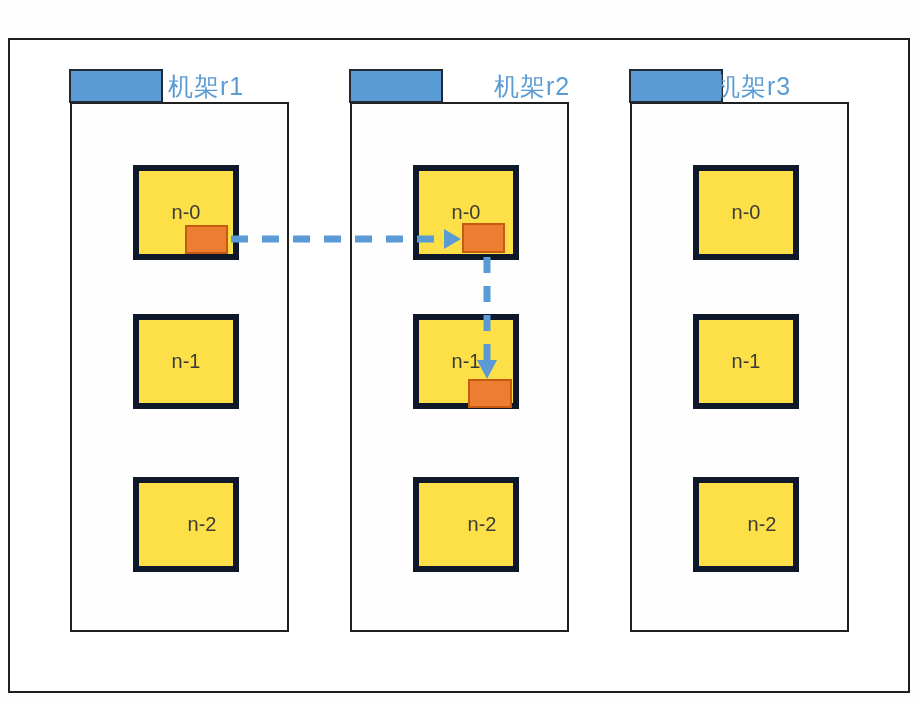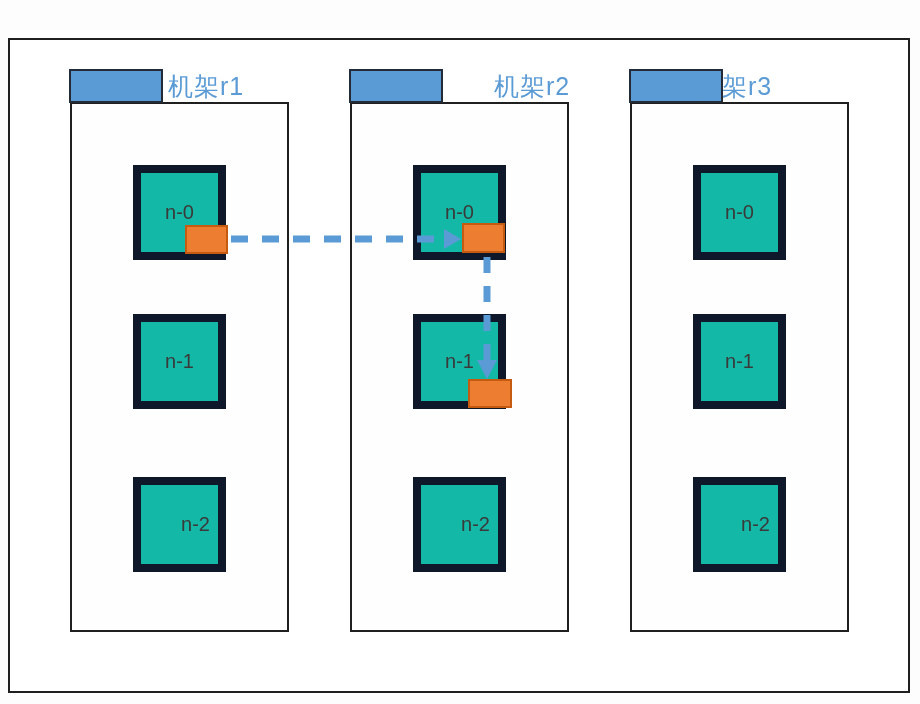--- a/index.html
+++ b/index.html
@@ -41,25 +41,25 @@
   .rack-tab.t1{left:69px;}
   .rack-tab.t2{left:349px;}
   .rack-tab.t3{left:629px;}
 
   .rack-label{
     position:absolute;top:70px;font-size:25px;color:var(--accent);
     white-space:nowrap;z-index:4;letter-spacing:1px;text-align:center;
   }
   .rack-label.l1{left:168px;}
   .rack-label.l2{left:449px;margin-left:45px;}
-  .rack-label.l3{left:696px;}
+  .rack-label.l3{left:715px;}
 
   .node{
-    position:absolute;width:93px;height:95px;
-    border:8px solid #0f172a;background:#14b8a6;
+    position:absolute;width:106px;height:95px;
+    border:6px solid #0f172a;background:#fde047;
     display:flex;align-items:center;justify-content:center;
   }
   .node .nlabel{font-size:20px;color:#3a3a3a;}
   .node.row0{top:61px;}
   .node.row1{top:210px;}
   .node.row2{top:373px;padding-left:32px;}
   .rack .node{left:61px;}
 
   .block{
     position:absolute;background:var(--block-fill);

